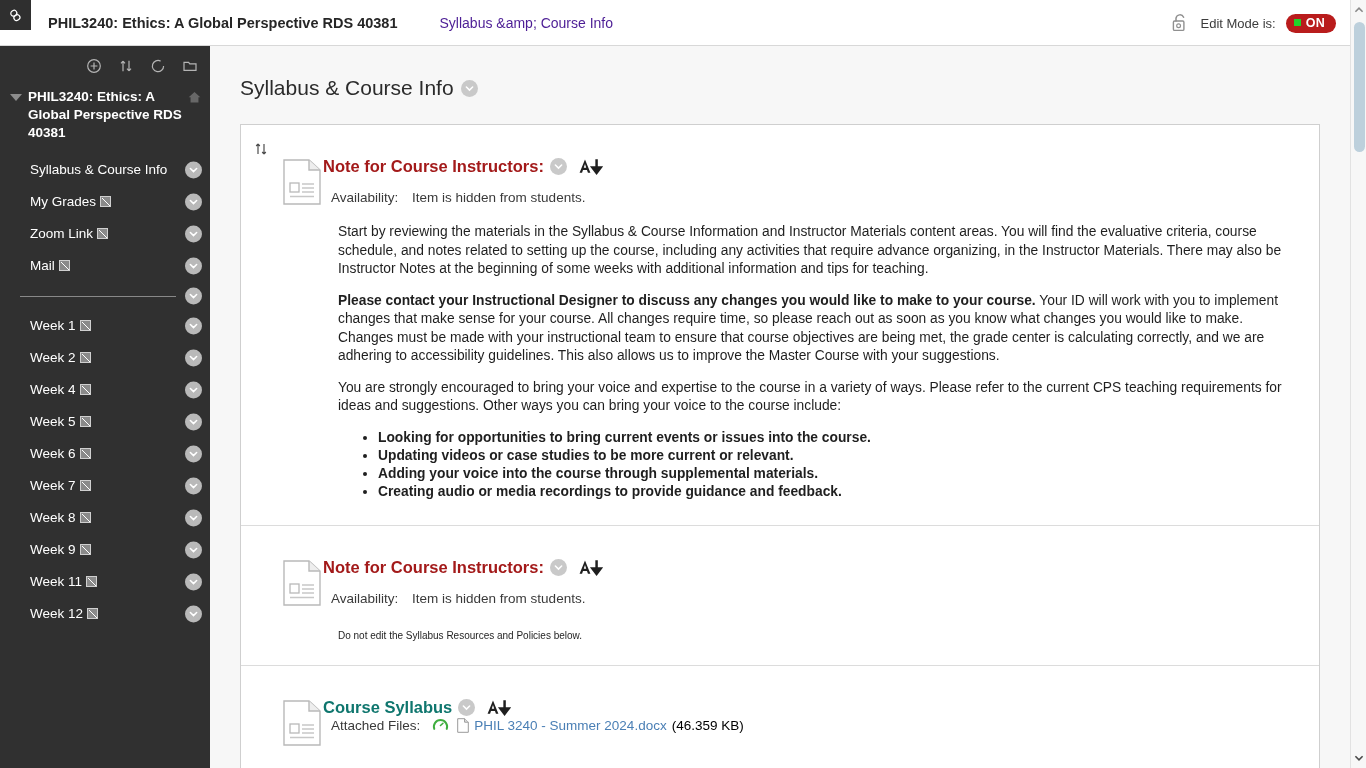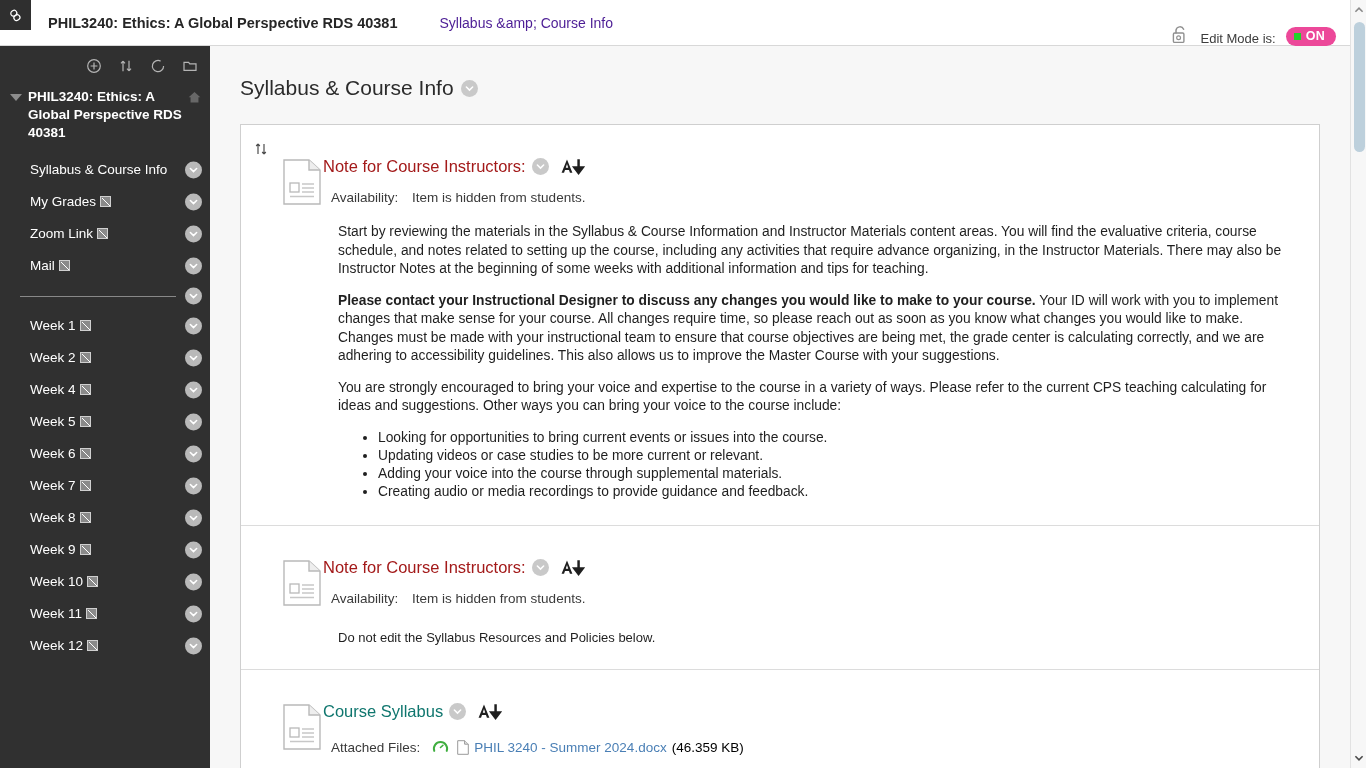--- a/index.html
+++ b/index.html
@@ -32,26 +32,26 @@
     font-size: 14.5px; font-weight: bold; color: #262626;
     white-space: nowrap;
   }
   .page-crumb {
     margin-left: 42px;
     font-size: 14px; color: #4c1d95;
     white-space: nowrap;
   }
   .topbar-right {
     position: absolute; right: 14px; top: 0; height: 46px;
-    display: flex; align-items: flex-end; gap: 10px;
+    display: flex; align-items: center; gap: 10px;
   }
   .lock-icon { display:flex; align-items:center; opacity:.75; }
   .edit-mode-label { font-size: 13px; color: #3c3c3c; }
   .edit-toggle {
-    background: #ec4899; color: #ffffff;
+    background: #b91c1c; color: #ffffff;
     border-radius: 11px;
     padding: 2px 11px 3px 8px;
     font-size: 12.5px; font-weight: bold;
     display: flex; align-items: center; gap: 5px;
     letter-spacing: .3px;
   }
   .edit-dot { width: 7px; height: 7px; background: #22d22a; display: inline-block; }
 
   
   .sidebar {
@@ -160,21 +160,21 @@
   .content-item:last-child { border-bottom: none; }
   .reorder-handle {
     position: absolute; left: 12px; top: 16px;
     opacity: .85; cursor: move;
   }
   .doc-icon { flex: none; width: 58px; padding-top: 14px; padding-left: 26px; }
   .item-body { flex: 1; padding-left: 8px; }
 
   .item-title-row { display: flex; align-items: center; padding-top: 12px; }
   .item-title {
-    font-size: 16.5px; font-weight: normal; color: #a31a1a;
+    font-size: 16.5px; font-weight: bold; color: #a31a1a;
   }
   .item-title.neutral { color: #0f766e; }
   .item-chev {
     margin-left: 6px;
     width: 17px; height: 17px; border-radius: 50%;
     background: #c9c9c9;
     display: flex; align-items: center; justify-content: center;
     cursor: pointer;
   }
   .ally-icon { margin-left: 11px; cursor: pointer; display:flex; }
@@ -184,29 +184,29 @@
     font-size: 13.5px; color: #3a3a3a;
   }
   .availability .lbl { margin-right: 10px; }
 
   .item-text { padding-top: 18px; margin-left: 15px; }
   .item-text p {
     font-size: 13.8px; line-height: 18.5px; color: #1f1f1f;
     margin-bottom: 13px;
   }
   .item-text p:last-child { margin-bottom: 0; }
-  .item-text .note-line { font-size: 13px; color: #1f1f1f; padding-top: 6px; }
+  .item-text .note-line { font-size: 10px; color: #1f1f1f; padding-top: 6px; }
   .item-text ul { margin: 4px 0 0 40px; }
   .item-text li {
     font-size: 13.8px; line-height: 18px; color: #1f1f1f;
-    margin-bottom: 0px; padding-bottom: 0px;
+    margin-bottom: 0px; padding-bottom: 0px; font-weight: bold;
   }
 
   .attached-row {
-    margin-top: 18px; padding-left: 8px;
+    margin-top: 0; padding-left: 8px;
     display: flex; align-items: center;
     font-size: 13.5px; color: #3a3a3a;
   }
   .attached-lbl { margin-right: 12px; }
   .gauge-icon { margin-right: 8px; display:flex; }
   .file-icon { margin-right: 5px; display:flex; }
   .file-link {
     color: #4a7fb5; text-decoration: none; cursor: pointer;
     font-size: 13.5px;
   }
@@ -395,28 +395,20 @@
       <div class="nav-item">
         <span class="nav-label">Week 8<i class="ext-icon"></i></span>
         <div class="chev-btn">
           <svg width="11" height="11" viewBox="0 0 12 12">
             <path d="M2.6 4.4 L6 7.8 L9.4 4.4" stroke="#ffffff" stroke-width="1.7" fill="none" stroke-linecap="round"></path>
           </svg>
         </div>
       </div>
       <div class="nav-item">
         <span class="nav-label">Week 9<i class="ext-icon"></i></span>
-        <div class="chev-btn">
-          <svg width="11" height="11" viewBox="0 0 12 12">
-            <path d="M2.6 4.4 L6 7.8 L9.4 4.4" stroke="#ffffff" stroke-width="1.7" fill="none" stroke-linecap="round"></path>
-          </svg>
-        </div>
-      </div>
-      <div class="nav-item">
-        <span class="nav-label">Week 10<i class="ext-icon"></i></span>
         <div class="chev-btn">
           <svg width="11" height="11" viewBox="0 0 12 12">
             <path d="M2.6 4.4 L6 7.8 L9.4 4.4" stroke="#ffffff" stroke-width="1.7" fill="none" stroke-linecap="round"></path>
           </svg>
         </div>
       </div>
       <div class="nav-item">
         <span class="nav-label">Week 11<i class="ext-icon"></i></span>
         <div class="chev-btn">
           <svg width="11" height="11" viewBox="0 0 12 12">
@@ -478,21 +470,21 @@
             </svg>
           </span>
         </div>
         <div class="availability">
           <span class="lbl">Availability:</span>
           <span>Item is hidden from students.</span>
         </div>
         <div class="item-text">
           <p>Start by reviewing the materials in the Syllabus &amp; Course Information and Instructor Materials content areas. You will find the evaluative criteria, course schedule, and notes related to setting up the course, including any activities that require advance organizing, in the Instructor Materials. There may also be Instructor Notes at the beginning of some weeks with additional information and tips for teaching.</p>
           <p><b>Please contact your Instructional Designer to discuss any changes you would like to make to your course.</b><span> Your ID will work with you to implement changes that make sense for your course. All changes require time, so please reach out as soon as you know what changes you would like to make. Changes must be made with your instructional team to ensure that course objectives are being met, the grade center is calculating correctly, and we are adhering to accessibility guidelines. This also allows us to improve the Master Course with your suggestions.</span></p>
-          <p>You are strongly encouraged to bring your voice and expertise to the course in a variety of ways. Please refer to the current CPS teaching calculating for ideas and suggestions. Other ways you can bring your voice to the course include:</p>
+          <p>You are strongly encouraged to bring your voice and expertise to the course in a variety of ways. Please refer to the current CPS teaching requirements for ideas and suggestions. Other ways you can bring your voice to the course include:</p>
           <ul id="bullets-0">
               <li>Looking for opportunities to bring current events or issues into the course.</li>
               <li>Updating videos or case studies to be more current or relevant.</li>
               <li>Adding your voice into the course through supplemental materials.</li>
               <li>Creating audio or media recordings to provide guidance and feedback.</li>
             </ul>
         </div>
       </div>
     </div>
 

